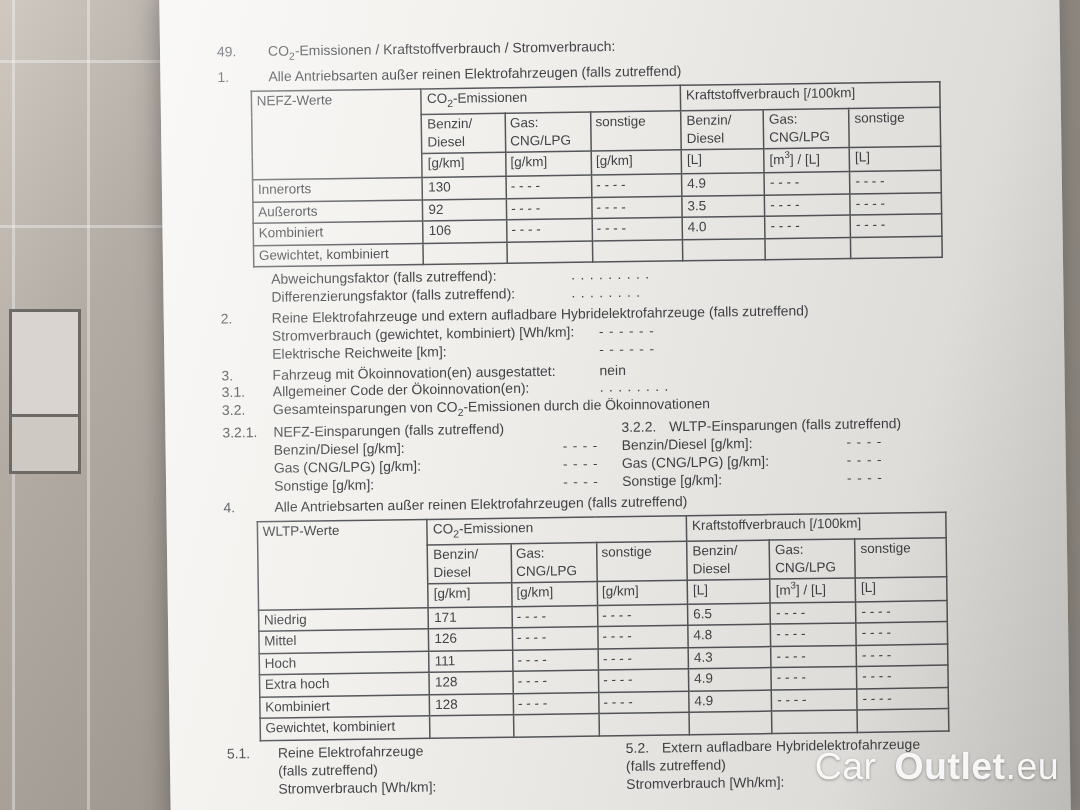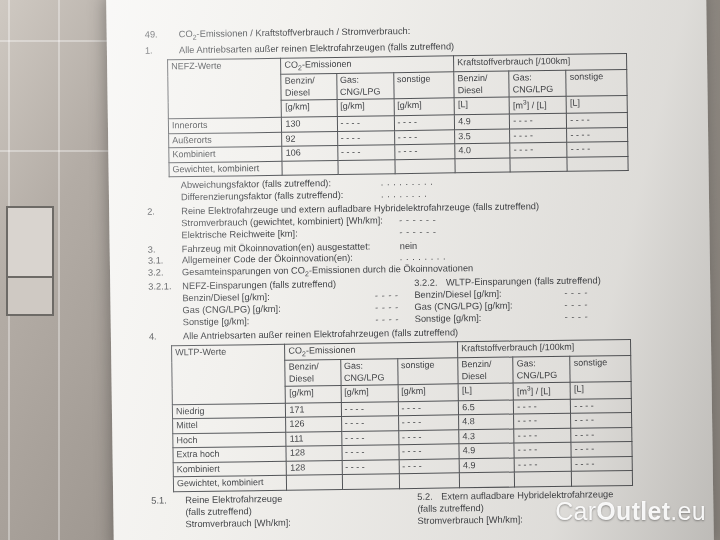--- a/index.html
+++ b/index.html
@@ -78,21 +78,21 @@
   .kv2 .v{width:40px;}
   .bottom-cut{overflow:hidden;height:34px;}
   .wm{
     position:absolute;right:14px;bottom:14px;
     font-family:"Liberation Sans", sans-serif;
     font-size:25px;color:rgba(255,255,255,.92);
     letter-spacing:.3px;
     text-shadow:0 1px 2px rgba(0,0,0,.35);
     font-weight:400;
   }
-  .wm b{font-weight:700;}
+  .wm b{font-weight:700;margin-left:12px;}
 </style>
 </head>
 <body>
 
 <div class="bg-left">
   <div class="seam" style="left:8px;top:0;width:2px;height:540px;"></div>
   <div class="seam" style="left:58px;top:0;width:2px;height:540px;"></div>
   <div class="seam" style="left:0;top:40px;width:130px;height:2px;"></div>
   <div class="seam" style="left:0;top:150px;width:130px;height:2px;"></div>
   <div class="bg-box"></div>

